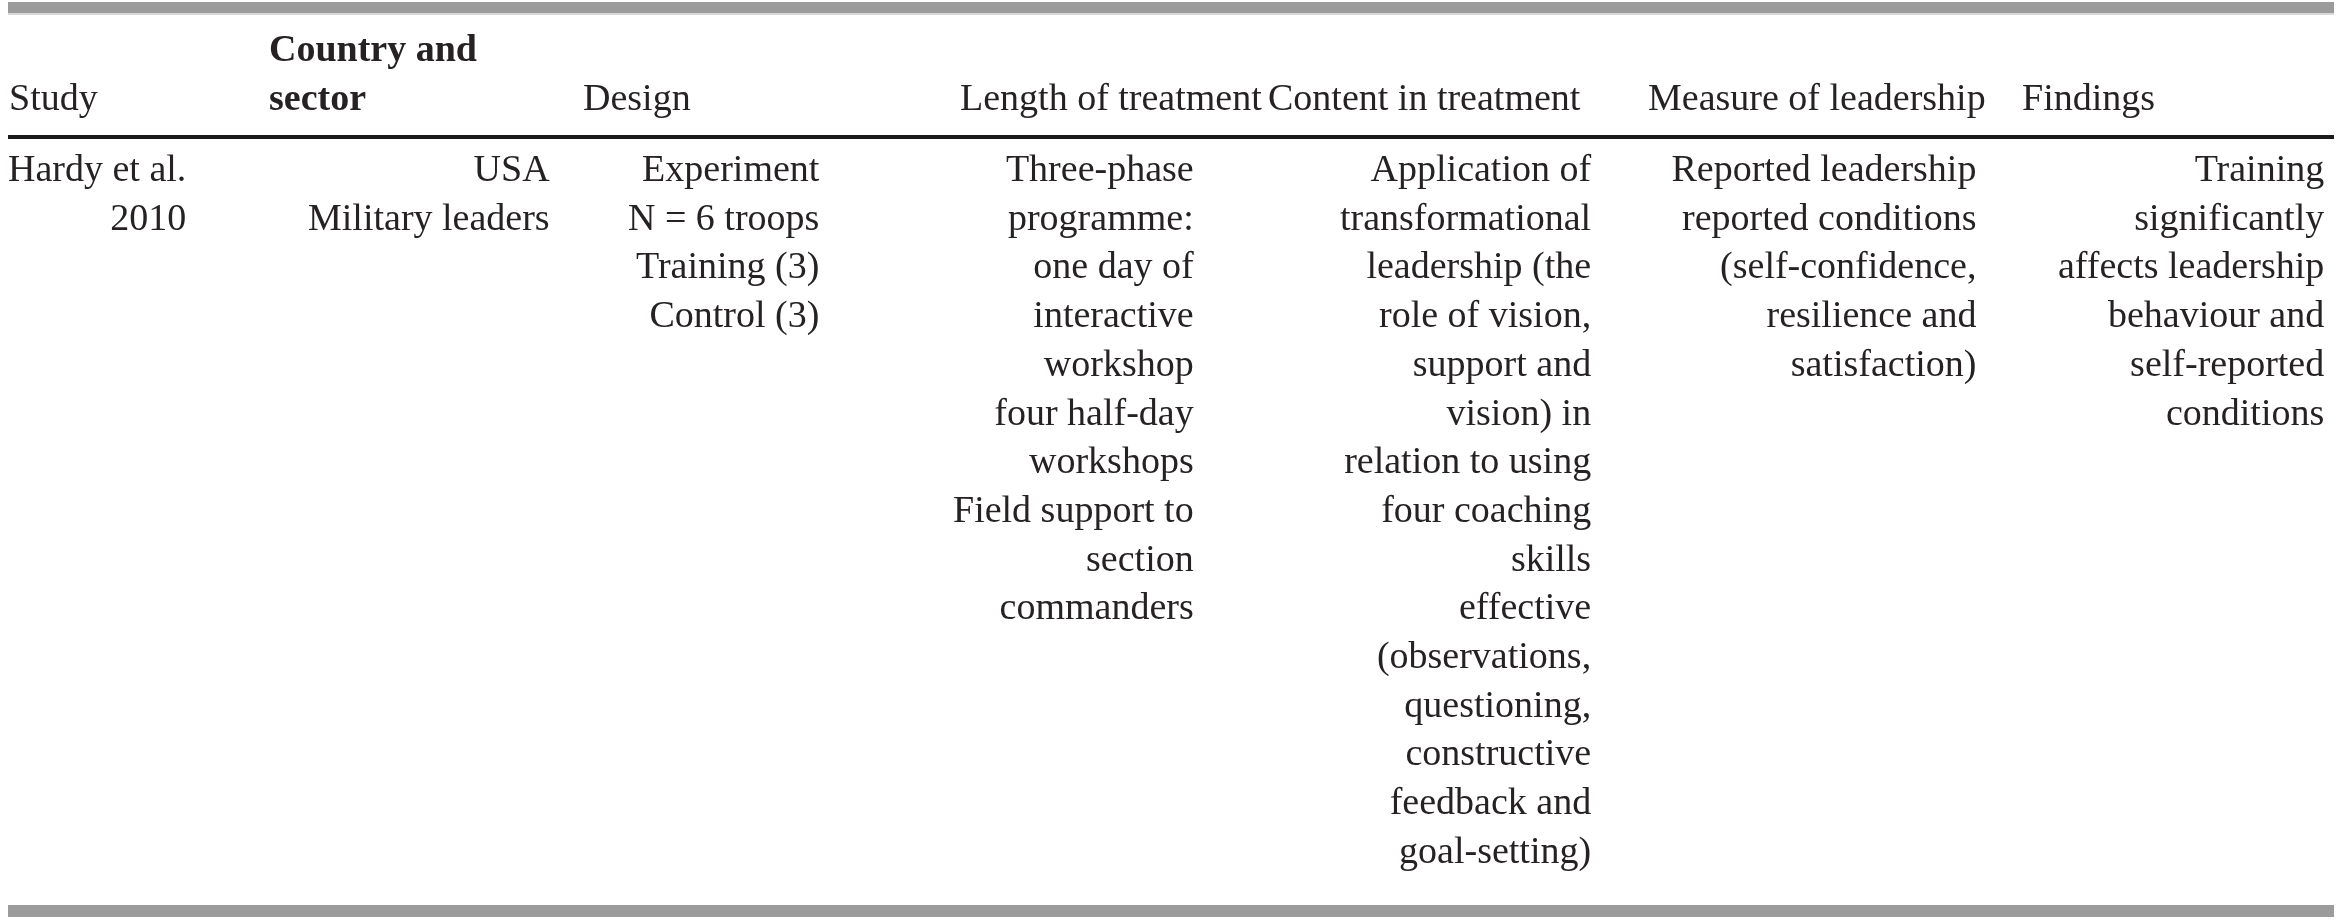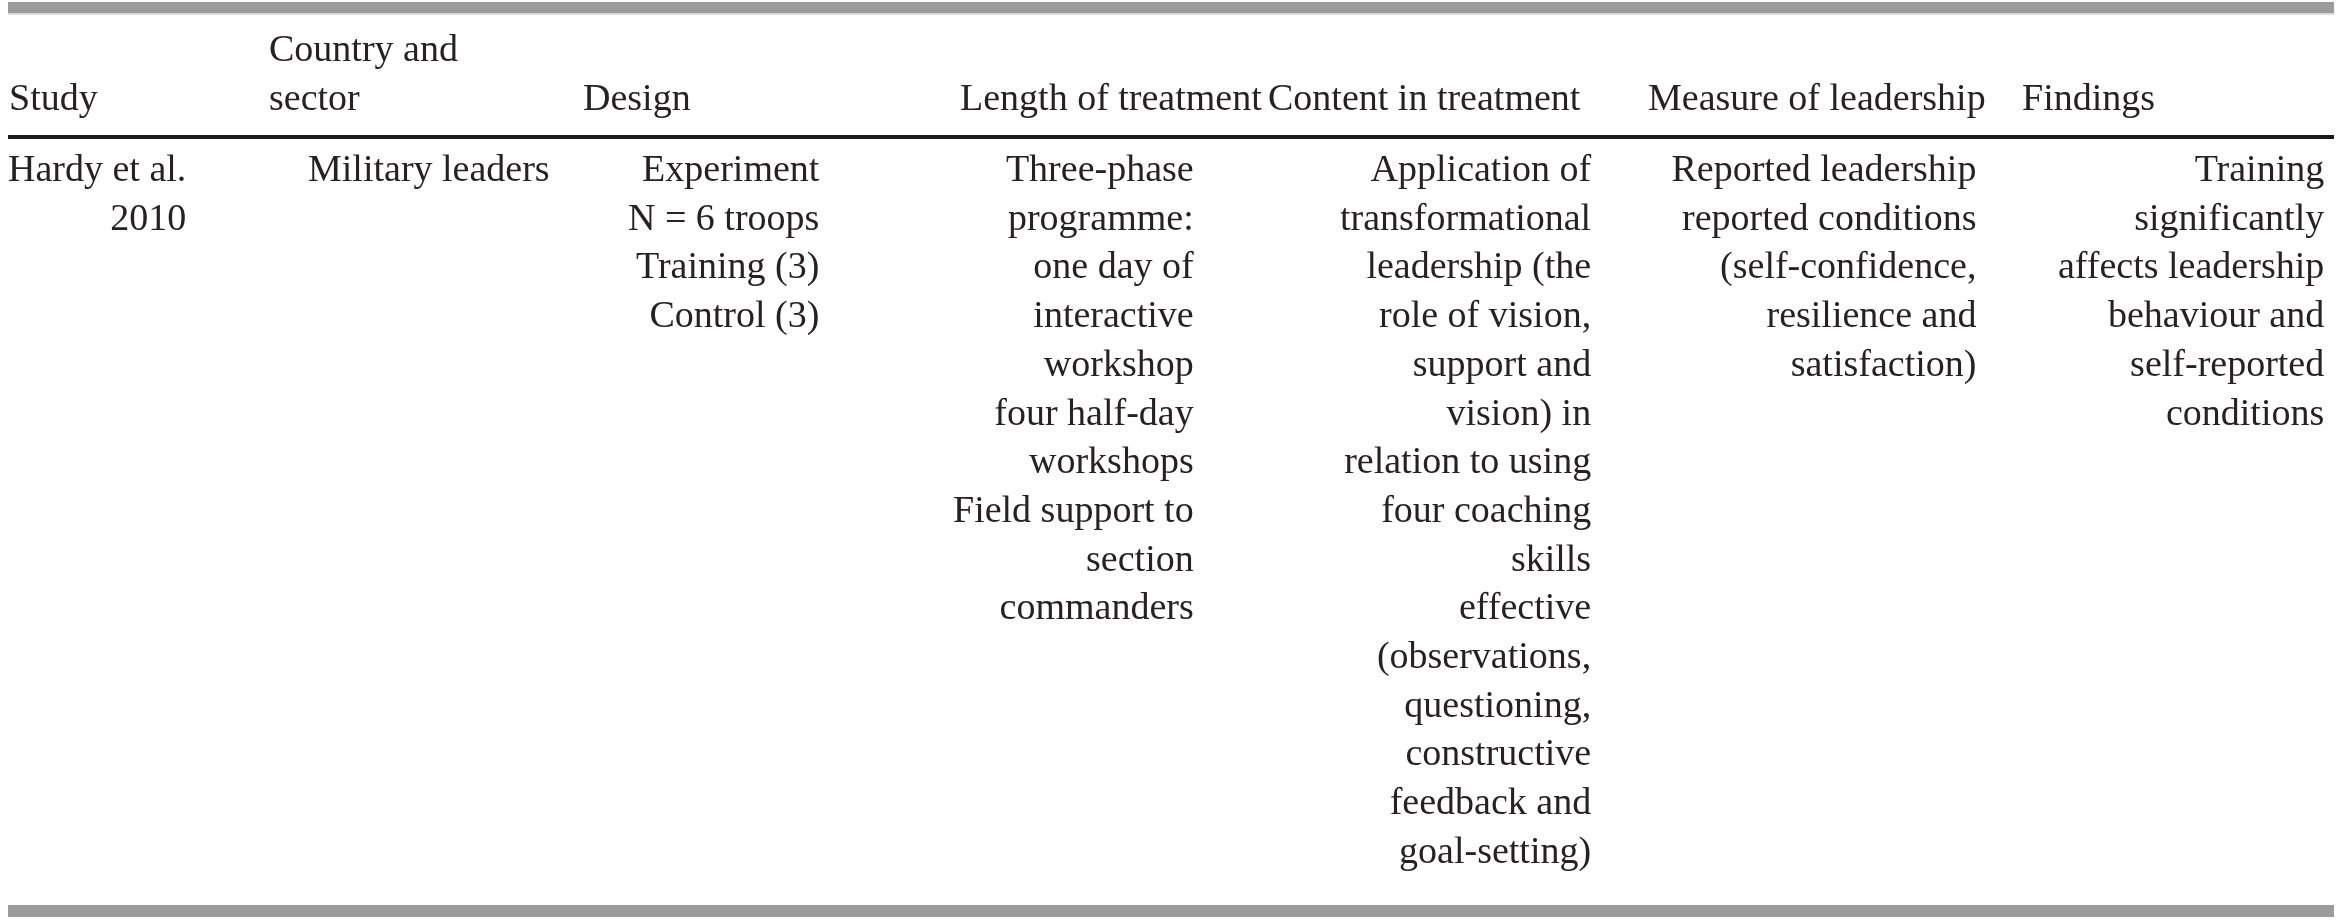--- a/index.html
+++ b/index.html
@@ -7,21 +7,21 @@
     position:relative; width:2342px; height:921px; overflow:hidden;
     background:#ffffff; color:#262223;
     font-family:"Liberation Serif","DejaVu Serif",serif;
     font-size:38px; line-height:48.7px;
   }
   .bar { position:absolute; left:8px; width:2326px; background:#9b9b9b; }
   .bar.top { top:2px; height:11px; border-bottom:2px solid #d9d9d9; }
   .bar.bottom { top:905px; height:12px; }
   .rule { position:absolute; left:8px; width:2326px; top:135px; height:4px; background:#1b1b1b; }
   .hdr { position:absolute; top:73px; white-space:nowrap; }
-  .hdr.two { top:24px; }
+  .hdr.two { top:24px;font-weight:bold; }
   .col { position:absolute; top:144px; white-space:nowrap;text-align:right; }
   .ln { white-space:nowrap; }
   .ind { padding-left:var(--ind,36px); }
 </style>
 </head>
 <body>
 
 <div class="page">
 
   <div class="bar top"></div>
@@ -38,20 +38,21 @@
   <div class="hdr" style="left:1268px">Content in treatment</div>
   <div class="hdr" style="left:1648px">Measure of leadership</div>
   <div class="hdr" style="left:2022px">Findings</div>
 
   <div class="col" style="left:8px; --ind:34px">
     <div class="ln">Hardy et al.</div>
     <div class="ln ind">2010</div>
   </div>
 
   <div class="col" style="left:308px">
+    <div class="ln">USA</div>
     <div class="ln">Military leaders</div>
   </div>
 
   <div class="col" style="left:628px">
     <div class="ln">Experiment</div>
     <div class="ln">N = 6 troops</div>
     <div class="ln">Training (3)</div>
     <div class="ln">Control (3)</div>
   </div>
 

